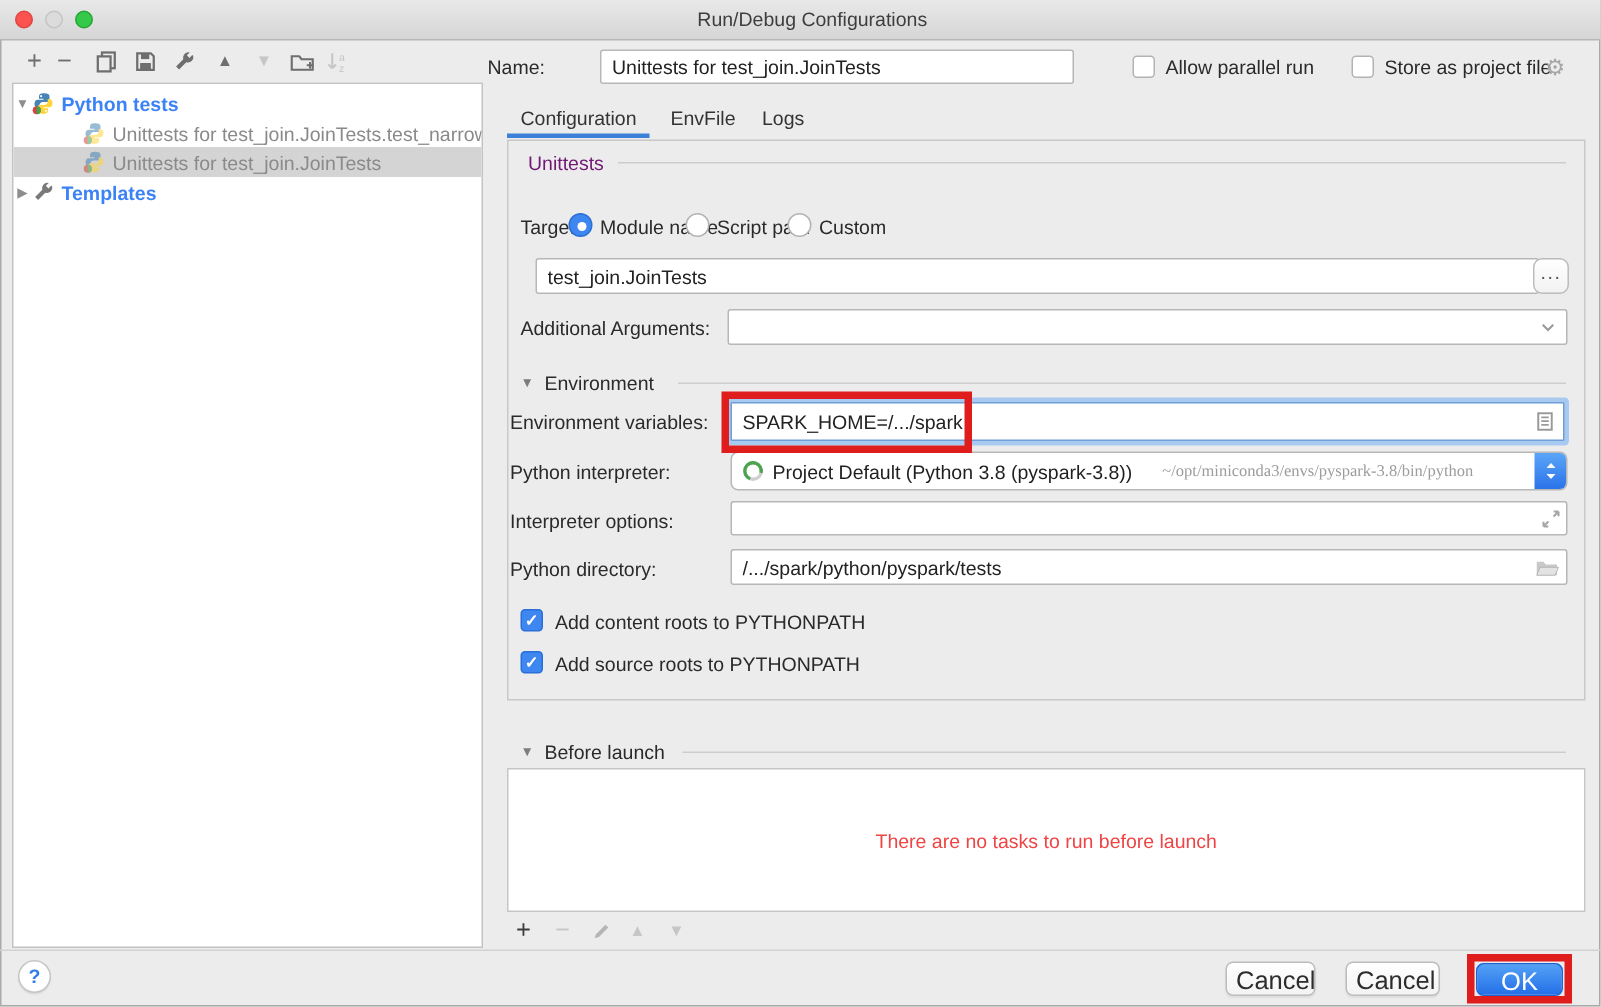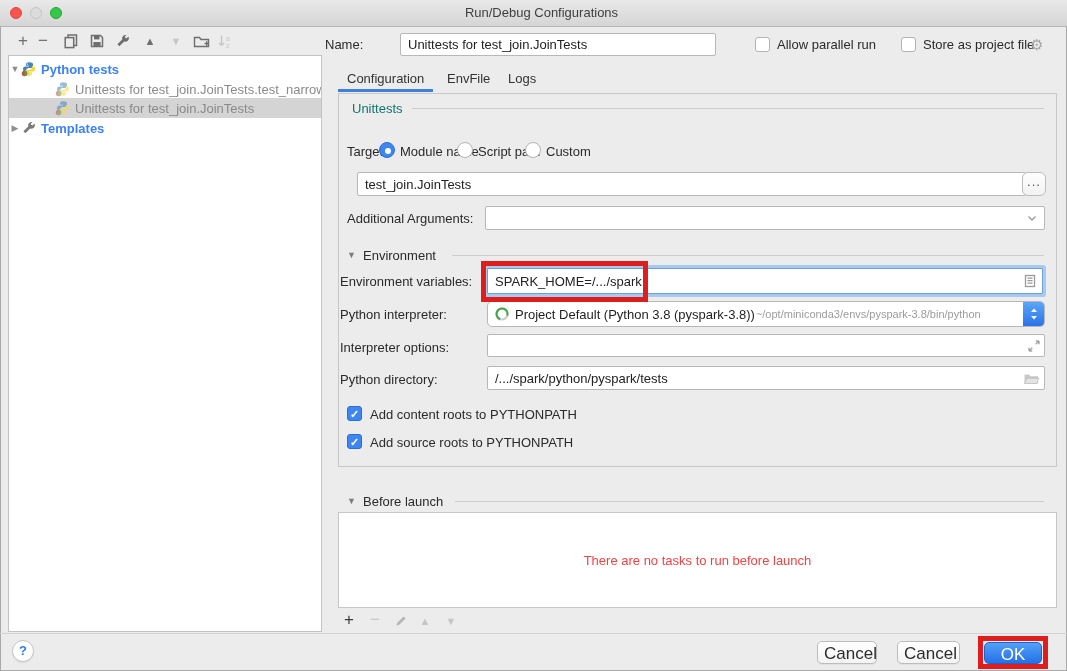--- a/index.html
+++ b/index.html
@@ -32,21 +32,21 @@
   .trow .ticon{width:16px;height:16px;flex:0 0 16px;margin-right:4px;}
   .trow.selected{background:#d4d4d4;}
   .tlabel-bold{font-weight:bold;color:#3b82f6;}
   .tlabel-grey{color:#8a8a8a;}
   .faded{opacity:.55;}
   
   .field{position:absolute;background:#fff;border:1px solid #b7b7b7;border-radius:2px;
     box-sizing:border-box;font-family:"Liberation Sans",sans-serif;font-size:13px;color:#222;
     padding:0 7px;outline:none;}
   .lbl{position:absolute;color:#2a2a2a;white-space:nowrap;}
-  .grouplbl{color:#0f766e;text-align:right;}
+  .grouplbl{color:#701a75;text-align:right;}
   .hline{position:absolute;height:1px;background:#cdcdcd;}
   
   .radio{position:absolute;width:16px;height:16px;border-radius:50%;box-sizing:border-box;
     background:#fff;border:1px solid #b3b3b3;}
   .radio.on{background:#3e86f0;border:1px solid #2a6fd8;}
   .radio.on::after{content:"";position:absolute;left:5px;top:5px;width:6px;height:6px;
     border-radius:50%;background:#fff;}
   .cb{position:absolute;width:15px;height:15px;border-radius:3px;box-sizing:border-box;
     background:#fff;border:1px solid #b3b3b3;}
   .cb.on{background:#3e86f0;border:1px solid #2a6fd8;color:#fff;font-size:11px;
@@ -56,21 +56,21 @@
   .tabline{position:absolute;height:3px;background:#3c80d8;}
   
   .panel{position:absolute;left:338px;top:93px;width:719px;height:374px;
     border:1px solid #c8c8c8;box-sizing:border-box;}
   .secarrow{font-size:9px;color:#7d7d7d;}
   
   .combo{position:absolute;background:#fff;border:1px solid #b7b7b7;border-radius:5px;
     box-sizing:border-box;display:flex;align-items:center;overflow:hidden;}
   .combo .cap{position:absolute;right:0;top:0;bottom:0;width:21px;
     background:linear-gradient(#5ba6f8,#2b73e9);display:flex;align-items:center;justify-content:center;}
-  .greypath{color:#9c9c9c;font-size:11px;margin-left:1px;}
+  .greypath{color:#9c9c9c;font-size:11px;margin-left:20px;font-family:Liberation Serif, serif;}
   
   .btn{position:absolute;height:23px;background:linear-gradient(#ffffff,#f3f3f3);
     border:1px solid #bcbcbc;border-radius:5px;box-sizing:border-box;text-align:center;
     font-size:17px;color:#2d2d2d;line-height:21px;box-shadow:0 1px 1px rgba(0,0,0,.06);}
   .btn.primary{background:linear-gradient(#53a1f6,#2470e8);border:1px solid #1d63d6;color:#fff;}
   .ellipsisbtn{position:absolute;width:24px;height:24px;background:linear-gradient(#ffffff,#f2f2f2);
     border:1px solid #bcbcbc;border-radius:6px;box-sizing:border-box;text-align:center;
     line-height:18px;color:#555;font-size:13px;letter-spacing:1px;}
   .help{position:absolute;left:12px;top:640px;width:20px;height:20px;border-radius:50%;
     background:#fff;border:1px solid #c6c6c6;color:#2e7de9;font-weight:bold;text-align:center;

